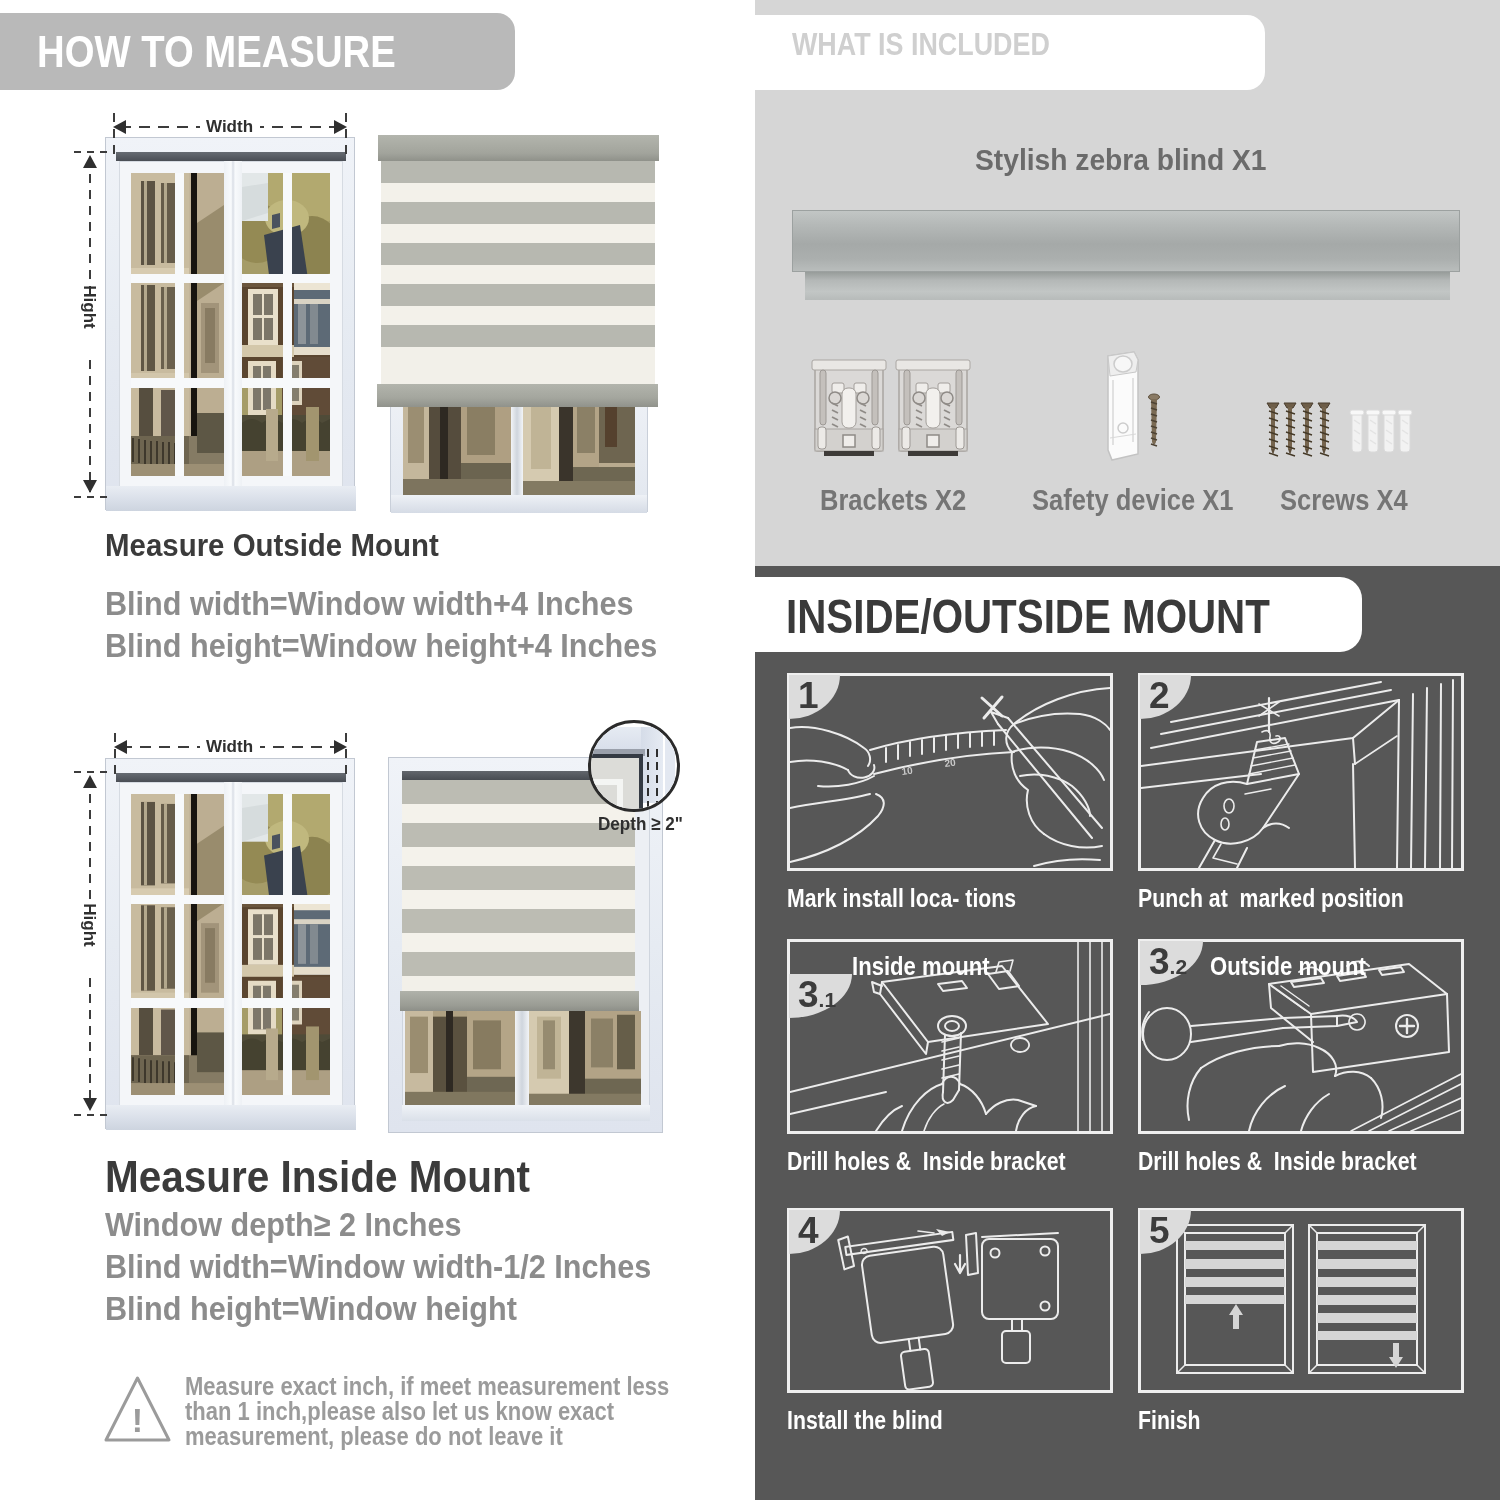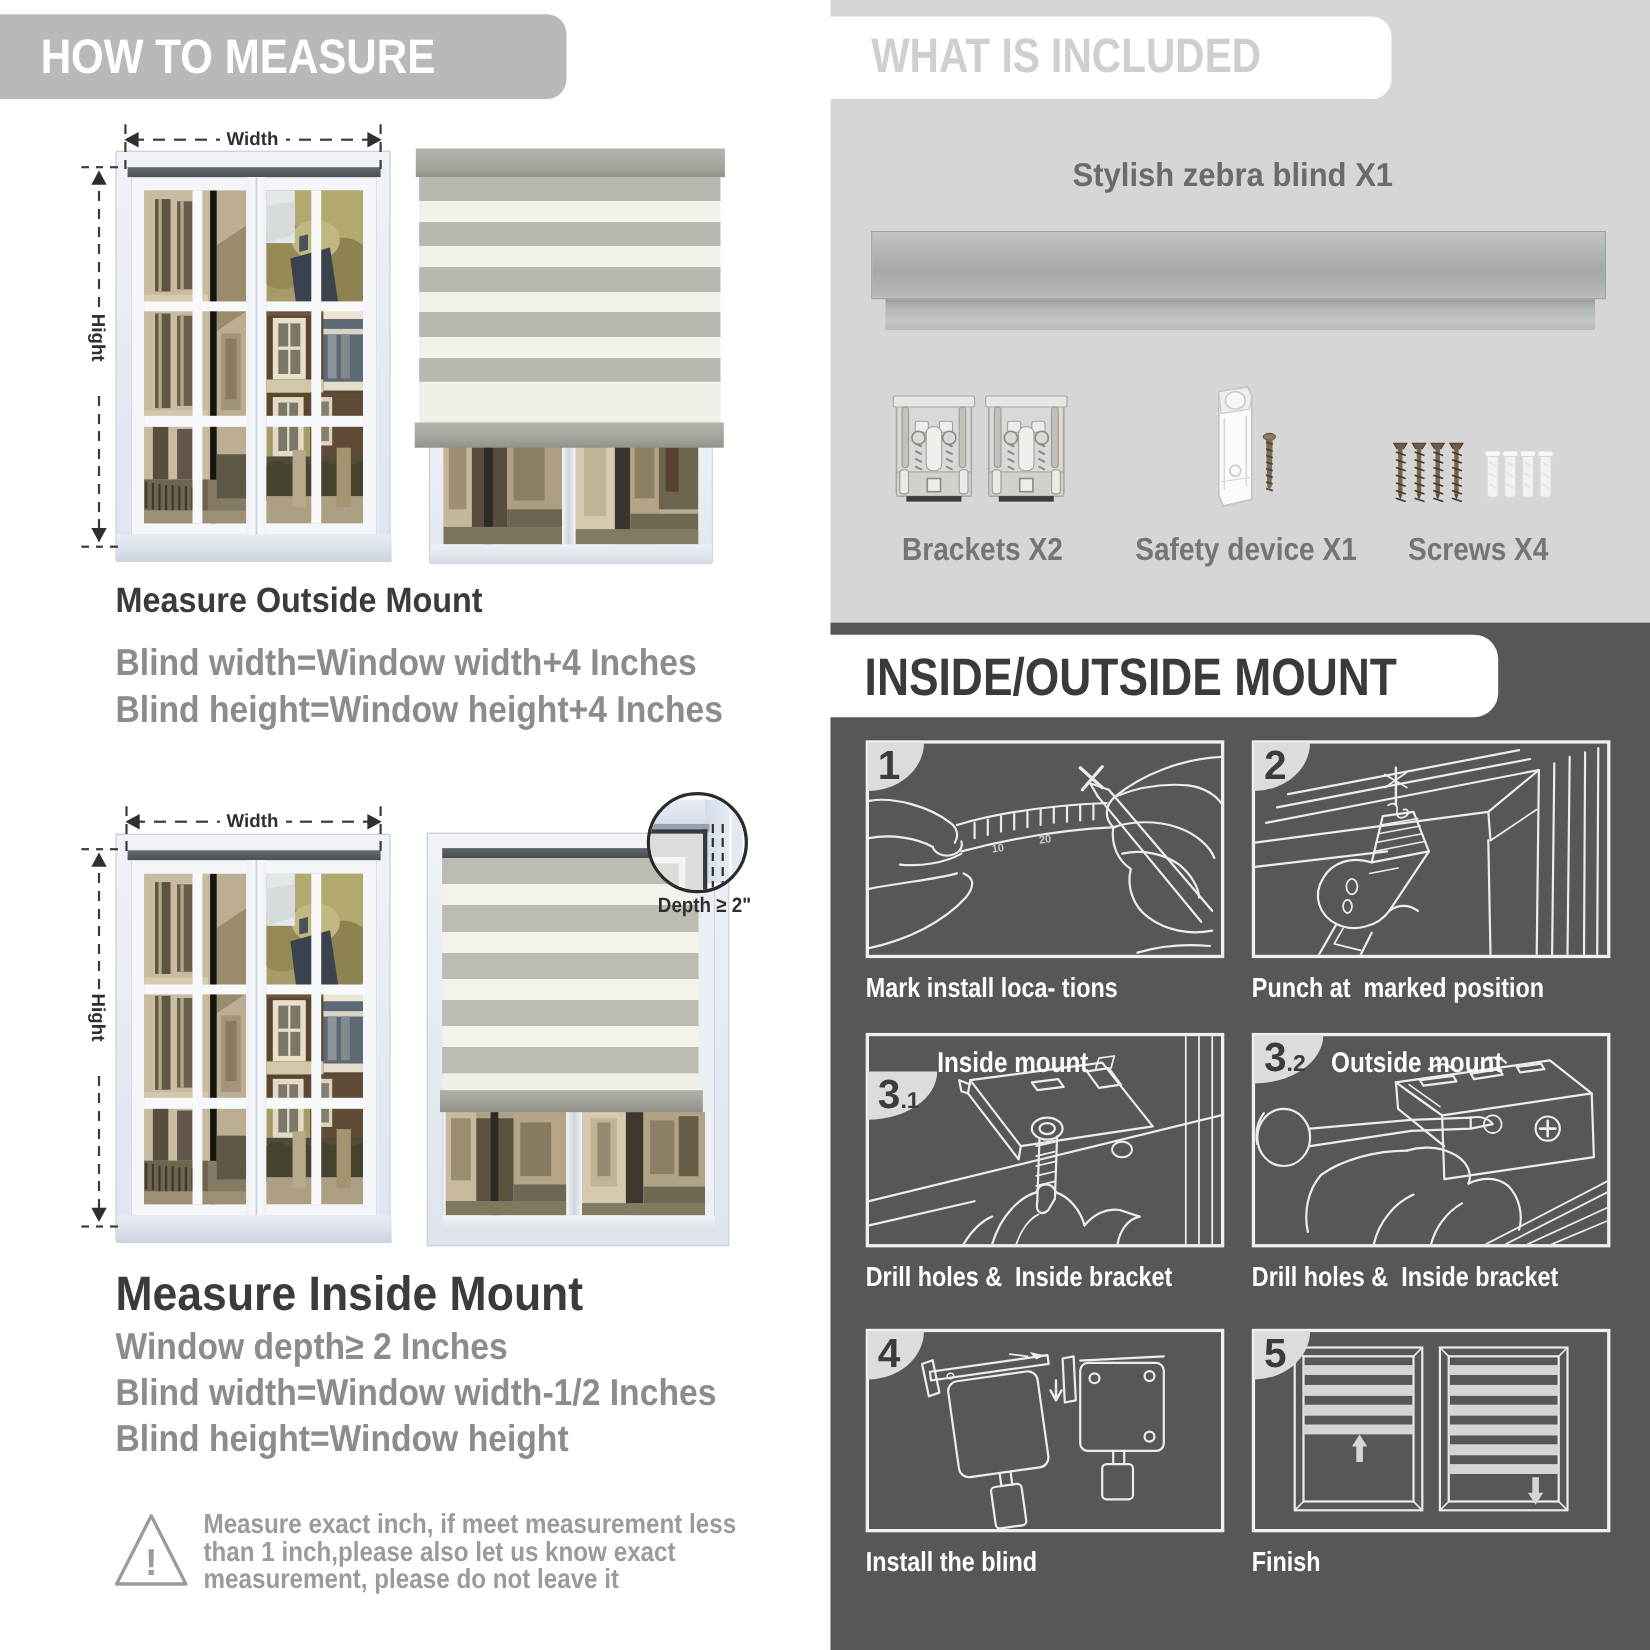--- a/index.html
+++ b/index.html
@@ -327,21 +327,21 @@
 <div class="abs b" style="left:105px;top:1289px;font-size:34px;color:#8c8c8c;"><span class="cx" style="transform:scaleX(.90);">Blind height=Window height</span></div>
 
 <svg class="abs" style="left:100px;top:1370px;" width="75" height="78" viewBox="0 0 75 78">
   <path d="M37.5 8 L69 70 L6 70 Z" fill="none" stroke="#9b9b9b" stroke-width="3" stroke-linejoin="round"></path>
   <text x="37.5" y="62" text-anchor="middle" font-size="34" font-weight="bold" fill="#9b9b9b">!</text>
 </svg>
 <div class="abs b" style="left:185px;top:1374px;font-size:25px;line-height:25px;color:#9b9b9b;transform:scaleX(.88);transform-origin:0 0;">Measure exact inch, if meet measurement less<br>than 1 inch,please also let us know exact<br>measurement, please do not leave it</div>
 
 <div class="abs" style="left:755px;top:0;width:745px;height:566px;background:#d6d6d6;"></div>
 <div class="abs" style="left:752px;top:15px;width:513px;height:75px;background:#fff;border-radius:0 18px 18px 0;"></div>
-<div class="abs b" style="left:792px;top:26px;font-size:44px;color:#cfcfcf;"><span class="cx" style="transform:scaleX(.84);">WHAT IS INCLUDED</span></div>
+<div class="abs b" style="left:792px;top:26px;font-size:32px;color:#cfcfcf;"><span class="cx" style="transform:scaleX(.84);">WHAT IS INCLUDED</span></div>
 
 <div class="abs b" style="left:975px;top:143px;font-size:30px;color:#6b6b6b;"><span class="cx" style="transform:scaleX(.94);">Stylish zebra blind X1</span></div>
 
 <div class="abs" style="left:792px;top:210px;width:668px;height:62px;background:linear-gradient(180deg,#c2c6c5 0%,#b5b9b8 22%,#a5a9a8 55%,#abafae 80%,#b9bdbc 100%);border:1px solid #9ca1a0;box-sizing:border-box;"></div>
 <div class="abs" style="left:805px;top:272px;width:645px;height:28px;background:linear-gradient(180deg,#979c9a 0%,#b4b8b7 30%,#c2c6c5 70%,#b7bbba 100%);"></div>
 
 <svg class="abs" style="left:810px;top:355px;" width="165" height="105" viewBox="0 0 165 105">
   <g>
     <rect x="5" y="8" width="68" height="88" rx="3" fill="#dbd9d7" stroke="#a9a5a1" stroke-width="1.5"></rect>
     <rect x="2" y="5" width="74" height="10" rx="2" fill="#e9e7e4" stroke="#aaa6a2" stroke-width="1"></rect>

